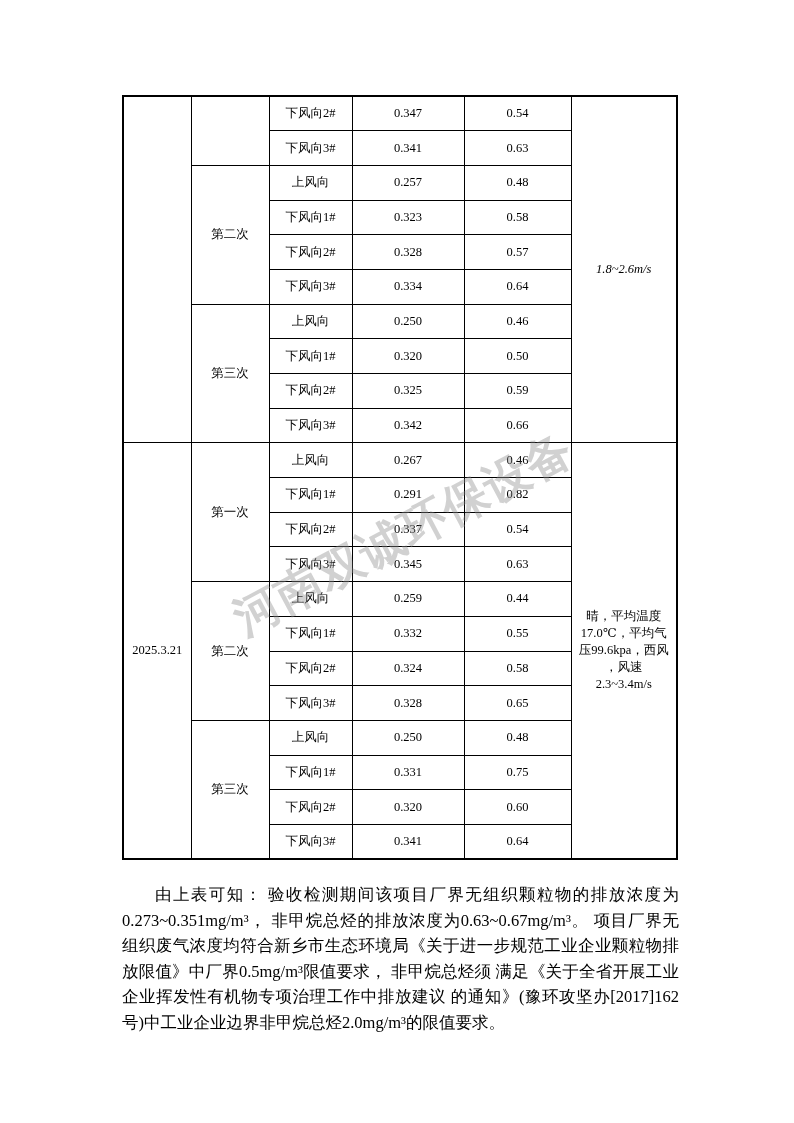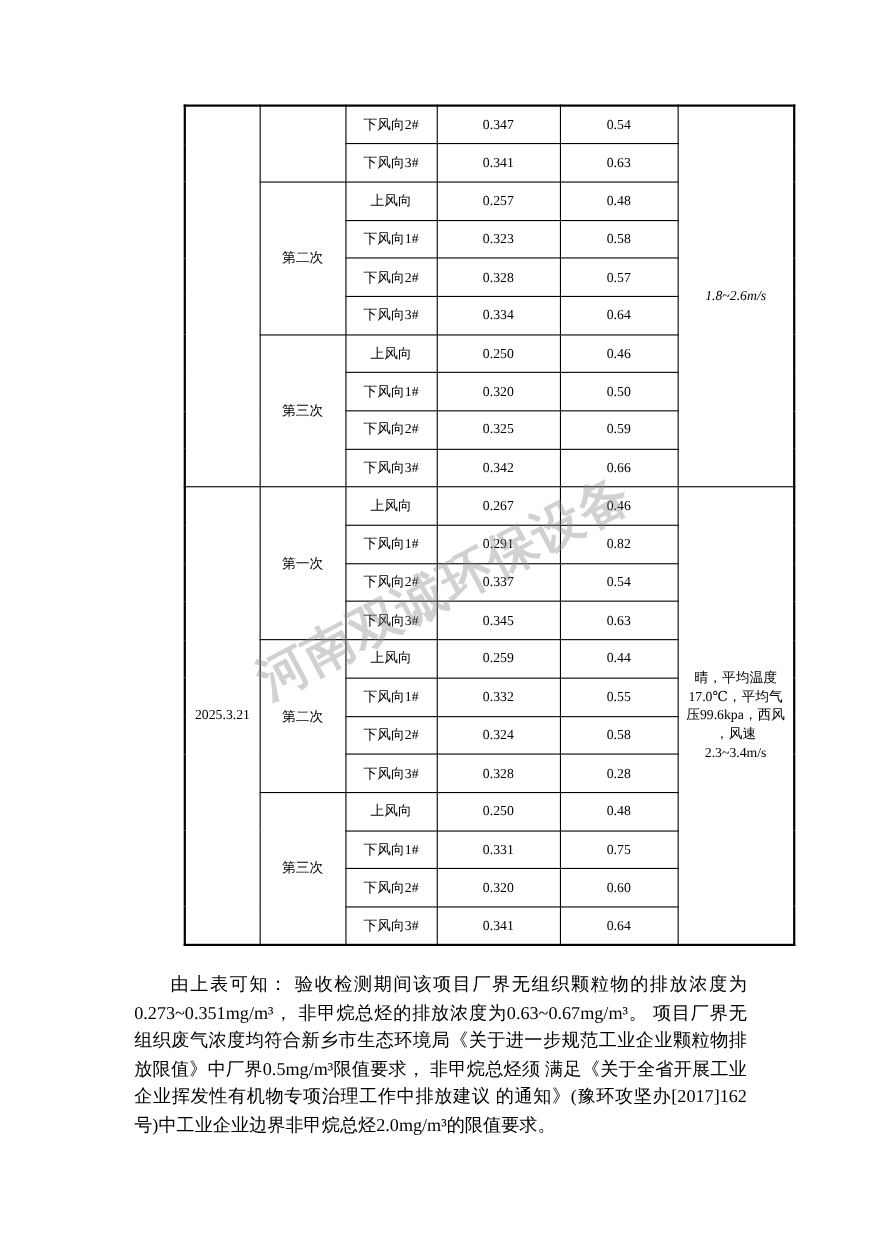--- a/index.html
+++ b/index.html
@@ -27,21 +27,20 @@
     z-index:3;
   }
   
   table.data-table{
     position:absolute;
     left:122px;top:95px;
     width:554px;
     border-collapse:collapse;
     table-layout:fixed;
     z-index:2;
-    margin-left:45px;
   }
   table.data-table td{
     border:1px solid #000;
     text-align:center;
     vertical-align:middle;
     font-size:12.5px;
     padding:0;
     overflow:hidden;
   }
   table.data-table tr{height:34.7px;}
@@ -188,21 +187,21 @@
           <td class="hv">0.55</td>
         </tr>
         <tr>
           <td class="hv">下风向2#</td>
           <td class="hv">0.324</td>
           <td class="hv">0.58</td>
         </tr>
         <tr>
           <td class="hv">下风向3#</td>
           <td class="hv">0.328</td>
-          <td class="hv">0.28</td>
+          <td class="hv">0.65</td>
         </tr>
         <tr>
           <td class="round-cell" rowspan="4">第三次</td>
           <td class="hv">上风向</td>
           <td class="hv">0.250</td>
           <td class="hv">0.48</td>
         </tr>
         <tr>
           <td class="hv">下风向1#</td>
           <td class="hv">0.331</td>

